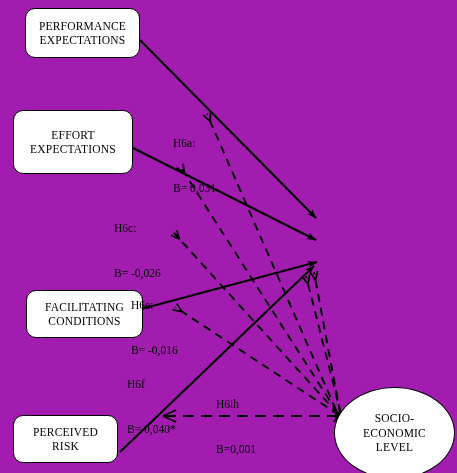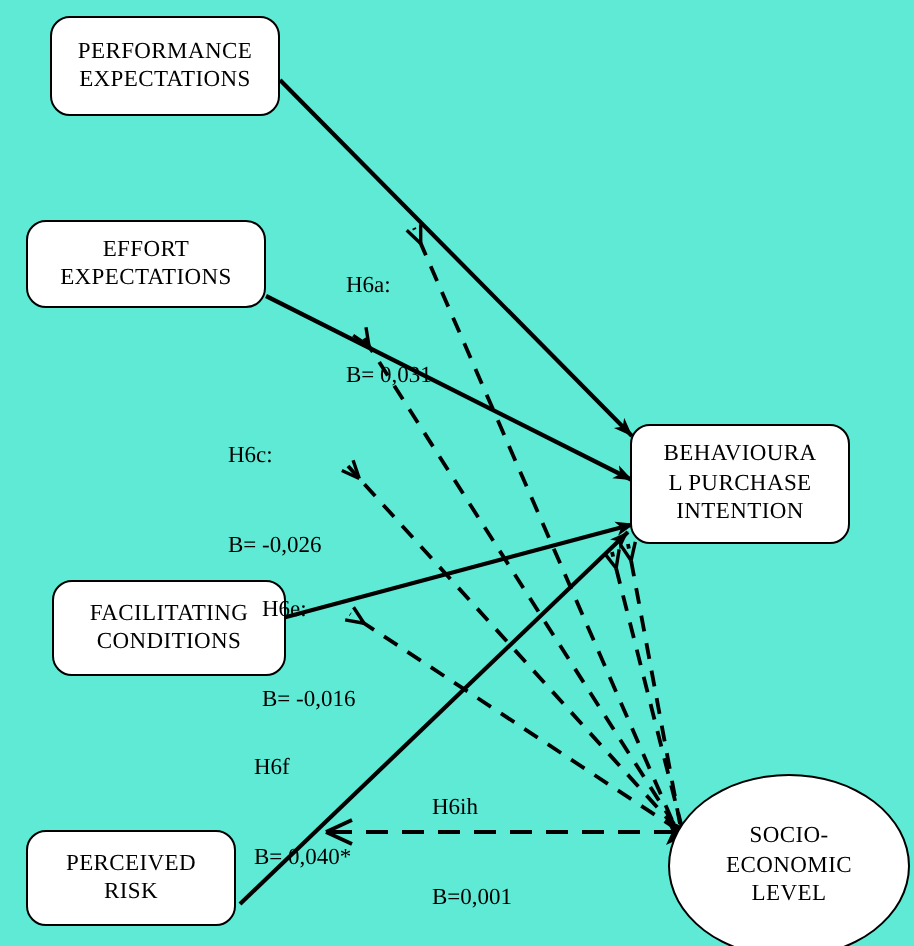--- a/index.html
+++ b/index.html
@@ -4,21 +4,21 @@
 <style>
   html, body {
     margin: 0;
     padding: 0;
     background: #ffffff;
   }
   #canvas {
     position: relative;
     width: 457px;
     height: 473px;
-    background: #5eead4;
+    background: #a21caf;
     overflow: hidden;
     font-family: "Liberation Serif", "DejaVu Serif", serif;
   }
   svg.layer {
     position: absolute;
     top: 0;
     left: 0;
     width: 457px;
     height: 473px;
   }
@@ -119,41 +119,36 @@
     <g>
       <path d="M347,416 L333,409.5 L336,416 L333,422.5 Z" fill="#000000"></path>
     </g>
   </svg>
 
   <div class="node-box node-label" style="left:25px; top:8px; width:115px; height:50px;">
     <span style="white-space:pre-line;">PERFORMANCE
 EXPECTATIONS</span>
   </div>
 
-  <div class="node-box node-label" style="left:13px; top:110px; width:120px; height:44px;">
+  <div class="node-box node-label" style="left:13px; top:110px; width:120px; height:64px;">
     <span style="white-space:pre-line;">EFFORT
 EXPECTATIONS</span>
   </div>
 
 
   <div class="node-box node-label" style="left:26px; top:290px; width:117px; height:48px;">
     <span style="white-space:pre-line;">FACILITATING
 CONDITIONS</span>
   </div>
 
   <div class="node-box node-label" style="left:13px; top:415px; width:105px; height:48px;">
     <span style="white-space:pre-line;">PERCEIVED
 RISK</span>
   </div>
 
-  <div class="node-box node-label" style="left:315px; top:212px; width:110px; height:60px;">
-    <span style="white-space:pre-line;">BEHAVIOURA
-L PURCHASE
-INTENTION</span>
-  </div>
 
   <div class="node-oval node-label" style="left:334px; top:387px; width:121px; height:92px;">
     <span style="white-space:pre-line;">SOCIO-
 ECONOMIC
 LEVEL</span>
   </div>
 
   <div class="edge-label" style="left:173px; top:106px;">
     <div>H6a:</div>
     <div>B= 0,031</div>

